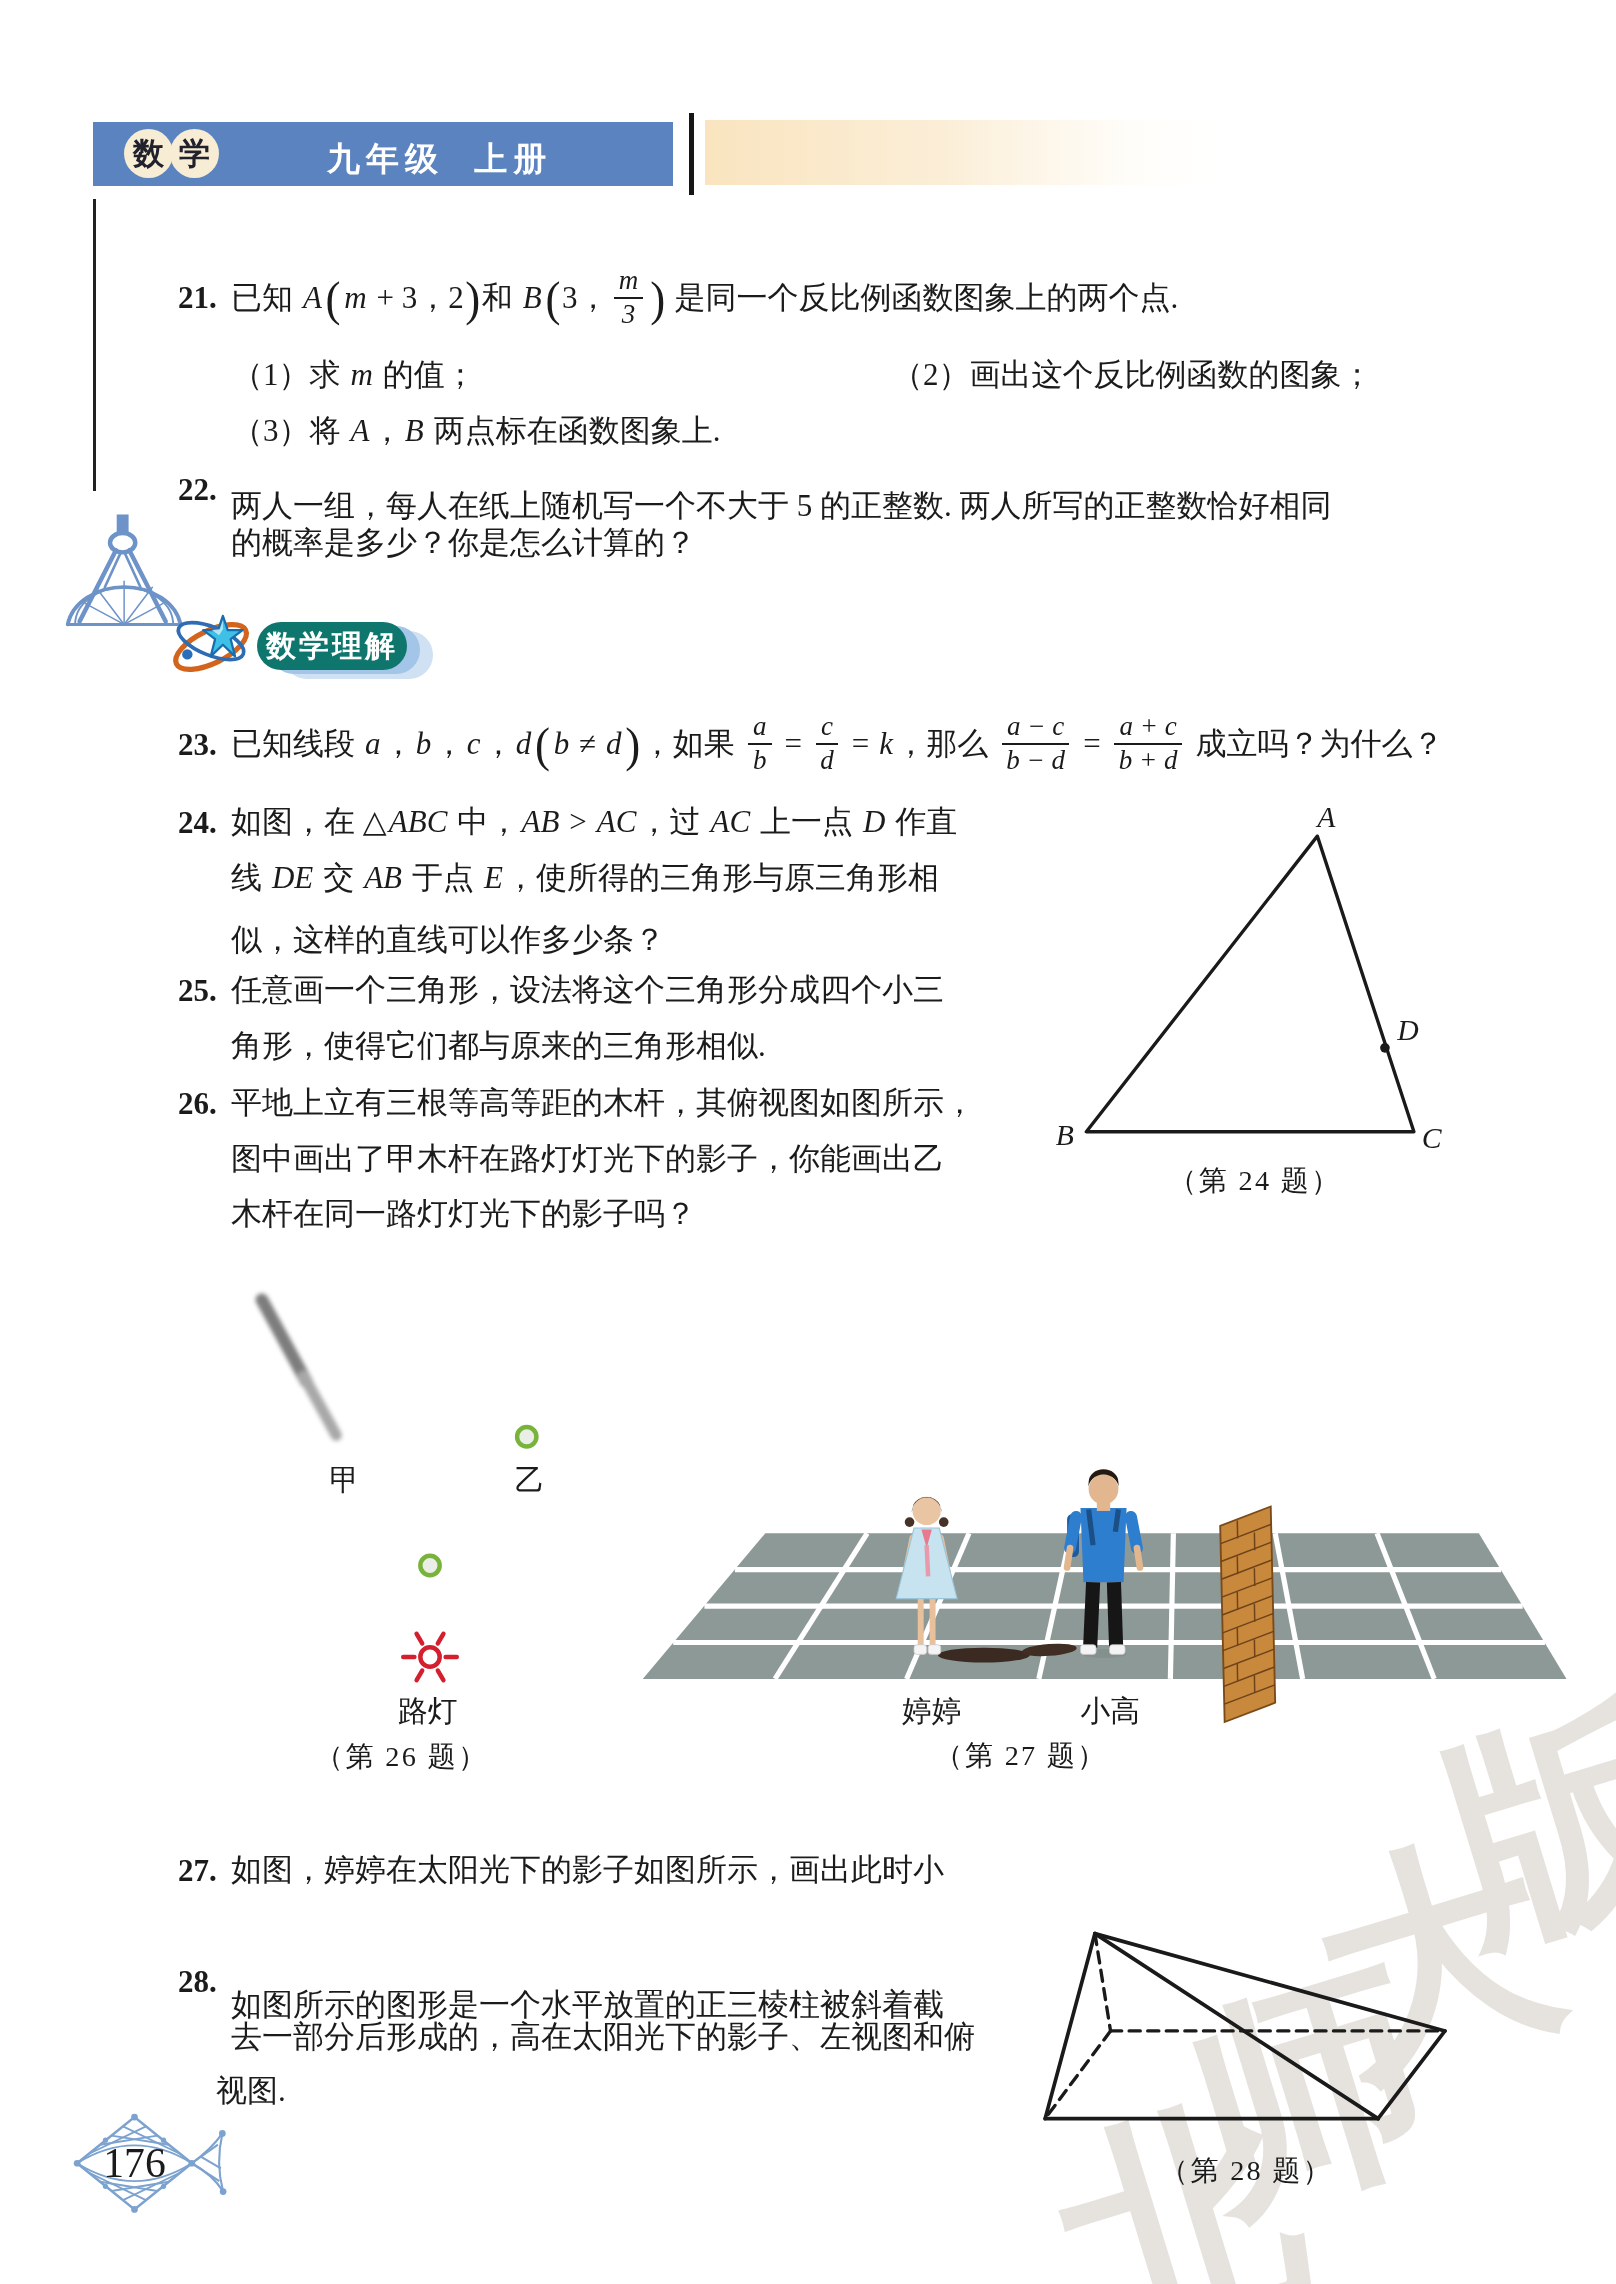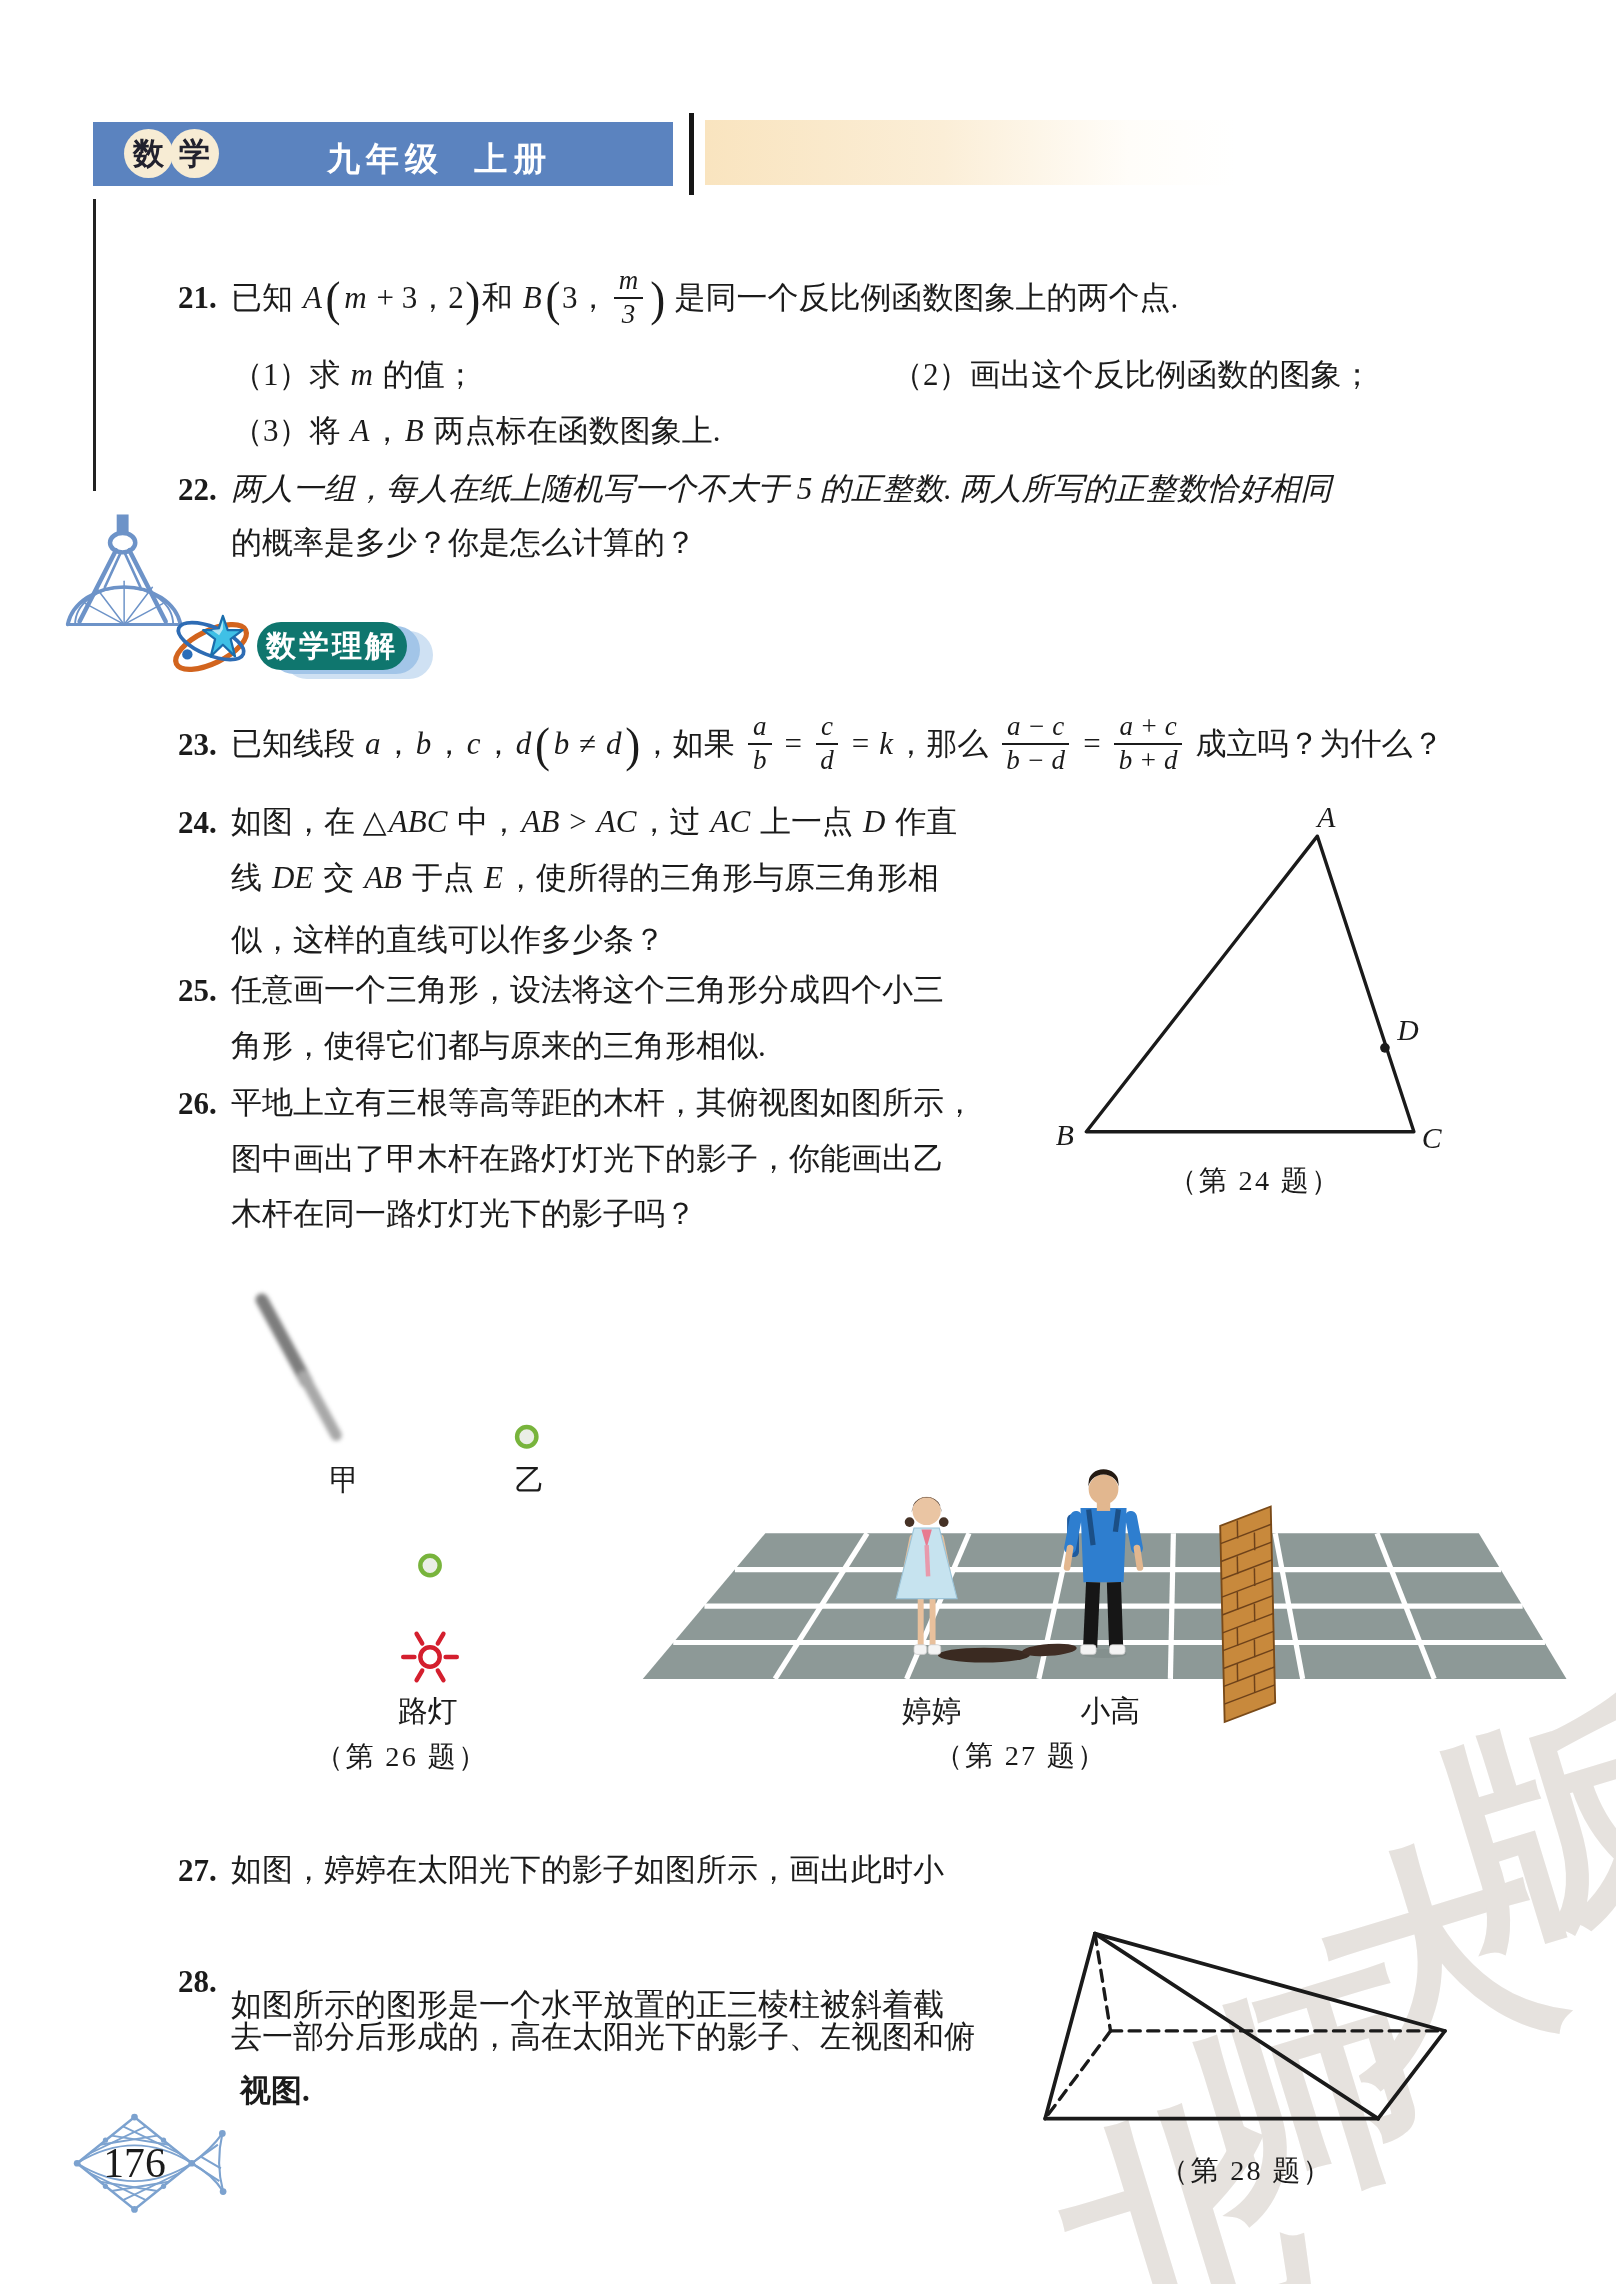--- a/index.html
+++ b/index.html
@@ -80,21 +80,21 @@
     </g>
   </svg>
 
   <div class="pnum z1" style="top:280px;">21.</div>
   <div class="line z1" style="left:231px;top:262px;height:71px;"><span class="cn">已知 </span><span class="mv">A</span><span class="bp">(</span><span class="mv">m</span><span class="cn"> + 3，2</span><span class="bp">)</span><span class="cn">和 </span><span class="mv">B</span><span class="bp">(</span><span class="cn">3，</span><span class="frac"><span class="fn">m</span><span class="fd">3</span></span><span class="bp">)</span><span class="cn"> 是同一个反比例函数图象上的两个点.</span></div>
   <div class="line z1" style="left:232px;top:358px;height:34px;"><span class="cn">（1）求 </span><span class="mv">m</span><span class="cn"> 的值；</span></div>
   <div class="line z1" style="left:892px;top:358px;height:34px;"><span class="cn">（2）画出这个反比例函数的图象；</span></div>
   <div class="line z1" style="left:232px;top:414px;height:34px;"><span class="cn">（3）将 </span><span class="mv">A</span><span class="cn">，</span><span class="mv">B</span><span class="cn"> 两点标在函数图象上.</span></div>
 
   <div class="pnum z1" style="top:472px;">22.</div>
-  <div class="line z1" style="left:231px;top:472px;height:34px;font-style:italic;"><span class="cn">两人一组，每人在纸上随机写一个不大于 5 的正整数. 两人所写的正整数恰好相同</span></div>
+  <div class="line z1" style="left:231px;top:489px;height:34px;"><span class="cn">两人一组，每人在纸上随机写一个不大于 5 的正整数. 两人所写的正整数恰好相同</span></div>
   <div class="line z1" style="left:231px;top:526px;height:34px;"><span class="cn">的概率是多少？你是怎么计算的？</span></div>
 
   <svg class="z1" style="left:165px;top:607px;" width="98" height="80" viewBox="0 0 132 108">
     <ellipse cx="62" cy="54" rx="52" ry="22" fill="none" stroke="#d2641e" stroke-width="7" transform="rotate(-26 62 54)"></ellipse>
     <ellipse cx="62" cy="46" rx="47" ry="19" fill="none" stroke="#2e6cb4" stroke-width="5" transform="rotate(22 62 46)"></ellipse>
     <circle cx="30" cy="64" r="7" fill="#2a6db8"></circle>
     <polygon points="78,12 71.5,31.1 51.4,31.3 67.5,43.4 61.6,66.6 78,51 94.4,66.6 88.5,43.4 104.6,31.3 84.5,31.1" fill="#3fc0e6" stroke="#1a6dac" stroke-width="3" stroke-linejoin="round"></polygon>
     <polygon points="78,18 74,30 63,31 73,38 78,30" fill="#bfeaf6" opacity="0.9"></polygon>
   </svg>
   <div class="pill z1" style="left:283px;top:631px;width:150px;background:#cfe1f3;"></div>
@@ -236,21 +236,21 @@
     <text class="dlab" x="1492" y="2314" text-anchor="middle">小高</text>
     <text class="cap" x="1372" y="2374" text-anchor="middle">（第 27 题）</text>
   </svg>
 
   <div class="pnum z1" style="top:1853px;">27.</div>
   <div class="line z1" style="left:231px;top:1853px;height:34px;"><span class="cn">如图，婷婷在太阳光下的影子如图所示，画出此时小</span></div>
 
   <div class="pnum z1" style="top:1964px;">28.</div>
   <div class="line z1" style="left:231px;top:1988px;height:34px;"><span class="cn">如图所示的图形是一个水平放置的正三棱柱被斜着截</span></div>
   <div class="line z1" style="left:231px;top:2020px;height:34px;"><span class="cn">去一部分后形成的，高在太阳光下的影子、左视图和俯</span></div>
-  <div class="line z1" style="left:240px;top:2074px;height:34px;font-weight:bold;"><span class="cn">视图.</span></div>
+  <div class="line z1" style="left:216px;top:2074px;height:34px;"><span class="cn">视图.</span></div>
 
   <svg class="z1" style="left:1034px;top:1911px;" width="431" height="283" viewBox="1390 2570 580 380">
     <g stroke="#1a1a1a" stroke-width="5" fill="none" stroke-linejoin="round" stroke-linecap="round">
       <line x1="1472" y1="2600" x2="1405" y2="2849"></line>
       <line x1="1405" y1="2849" x2="1853" y2="2849"></line>
       <line x1="1472" y1="2600" x2="1943" y2="2731"></line>
       <line x1="1472" y1="2600" x2="1853" y2="2849"></line>
       <line x1="1943" y1="2731" x2="1853" y2="2849"></line>
       <g stroke-width="4.5" stroke-dasharray="15 10">
         <line x1="1472" y1="2600" x2="1493" y2="2731"></line>

